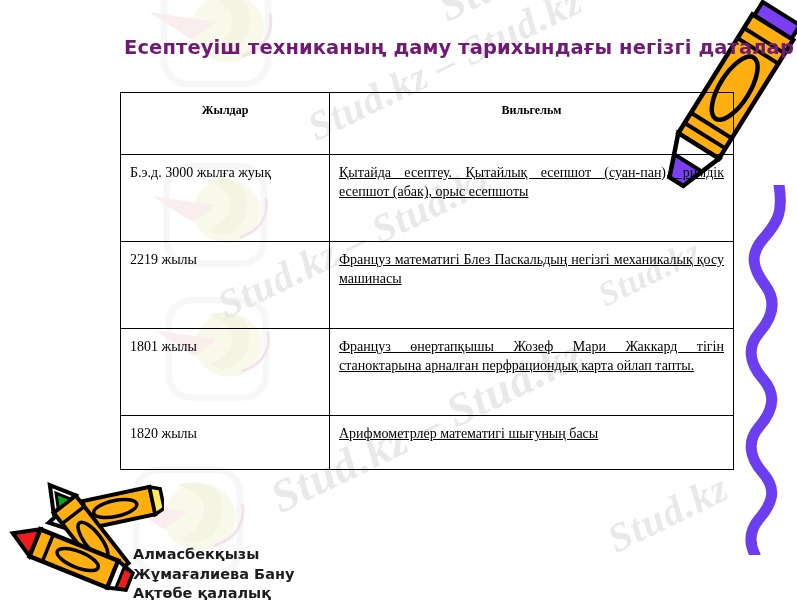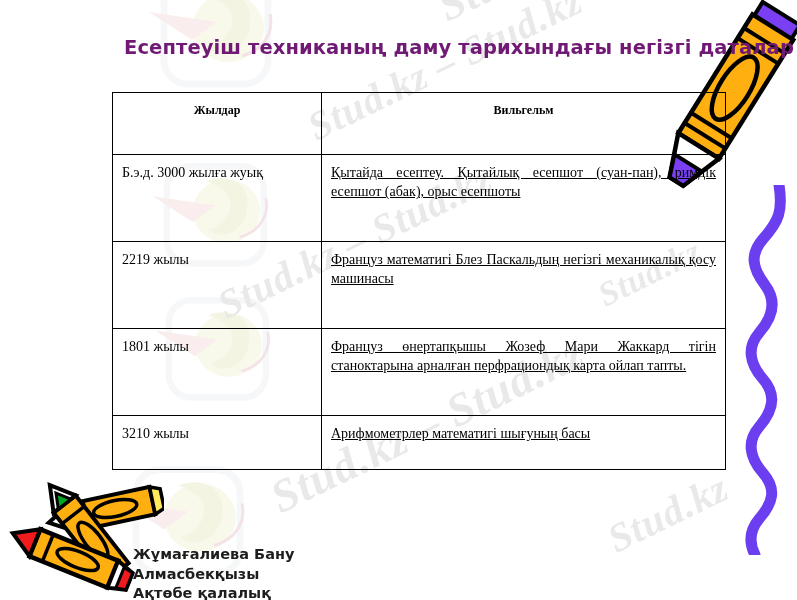--- a/index.html
+++ b/index.html
@@ -30,21 +30,21 @@
     position:absolute;left:124px;top:36px;width:600px;
     font-family:"DejaVu Sans",sans-serif;
     font-size:19.5px;font-weight:700;
     color:#701a75;
     letter-spacing:.1px;
     white-space:nowrap;
     z-index:5;
   }
 
   
-  .tbl-wrap{position:absolute;left:112px;top:92px;width:575px;z-index:4;}
+  .tbl-wrap{position:absolute;left:120px;top:92px;width:575px;z-index:4;}
   table.data{
     width:575px;border-collapse:collapse;
     background:transparent;
     table-layout:fixed;
   }
   table.data td,table.data th{
     border:1px solid #000;
     vertical-align:top;
     padding:8px 9px 6px 9px;
     font-family:"Liberation Serif",serif;
@@ -155,30 +155,30 @@
       </tr>
       <tr class="r-tall">
         <td class="c-year">2219 жылы</td>
         <td class="c-event">Француз математигі Блез Паскальдың негізгі механикалық қосу машинасы</td>
       </tr>
       <tr class="r-tall">
         <td class="c-year">1801 жылы</td>
         <td class="c-event">Француз өнертапқышы Жозеф Мари Жаккард тігін станоктарына арналған перфрациондық карта ойлап тапты.</td>
       </tr>
       <tr class="r-last">
-        <td class="c-year">3210 жылы</td>
+        <td class="c-year">1820 жылы</td>
         <td class="c-event">Арифмометрлер математигі шығуның басы</td>
       </tr>
     </tbody>
       </table>
   </div>
 
   <div class="author">
+    <div>Алмасбекқызы</div>
     <div>Жұмағалиева Бану</div>
-    <div>Алмасбекқызы</div>
     <div>Ақтөбе қалалық</div>
   </div>
 
   <div class="deco crayon-tr">
     <svg width="150" height="215" viewBox="0 0 150 215">
       <g transform="rotate(32 75 105)">
 
         <path d="M54 6 L98 6 L98 30 L54 30 Z" fill="#7A3FF2" stroke="#000" stroke-width="4"></path>
 
         <rect x="52" y="22" width="48" height="140" fill="#FFAF10" stroke="#000" stroke-width="4.5"></rect>

